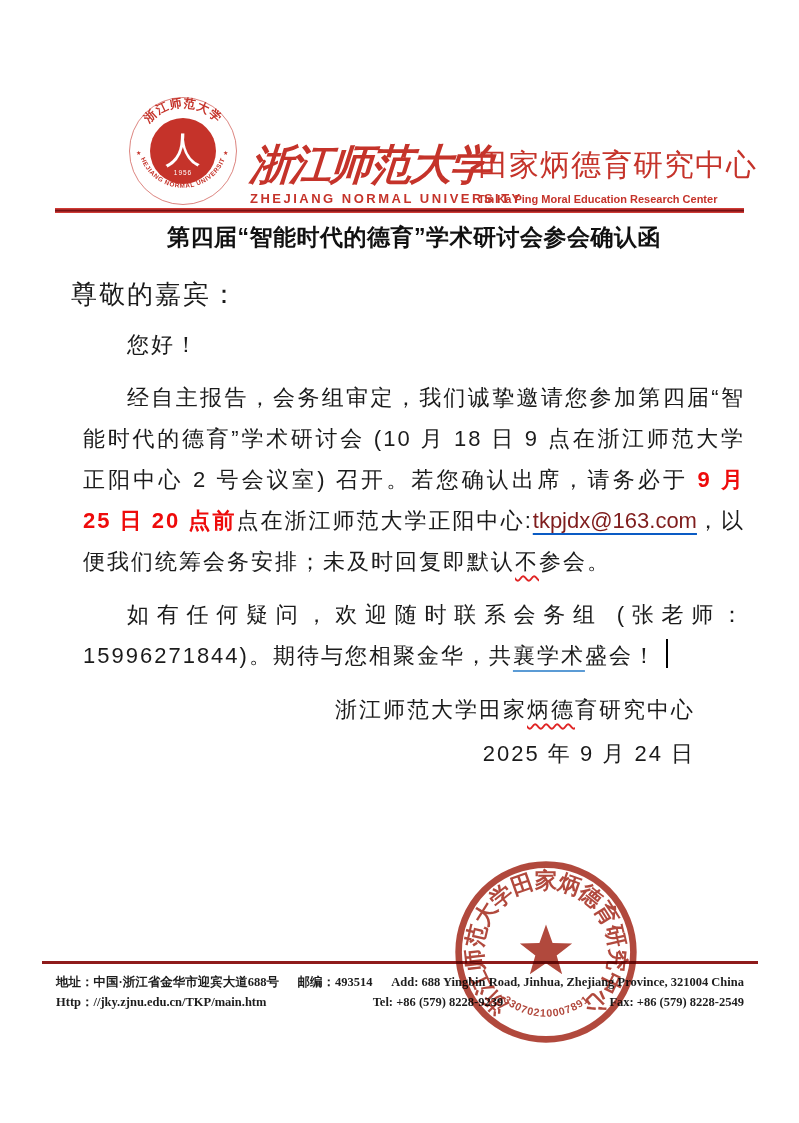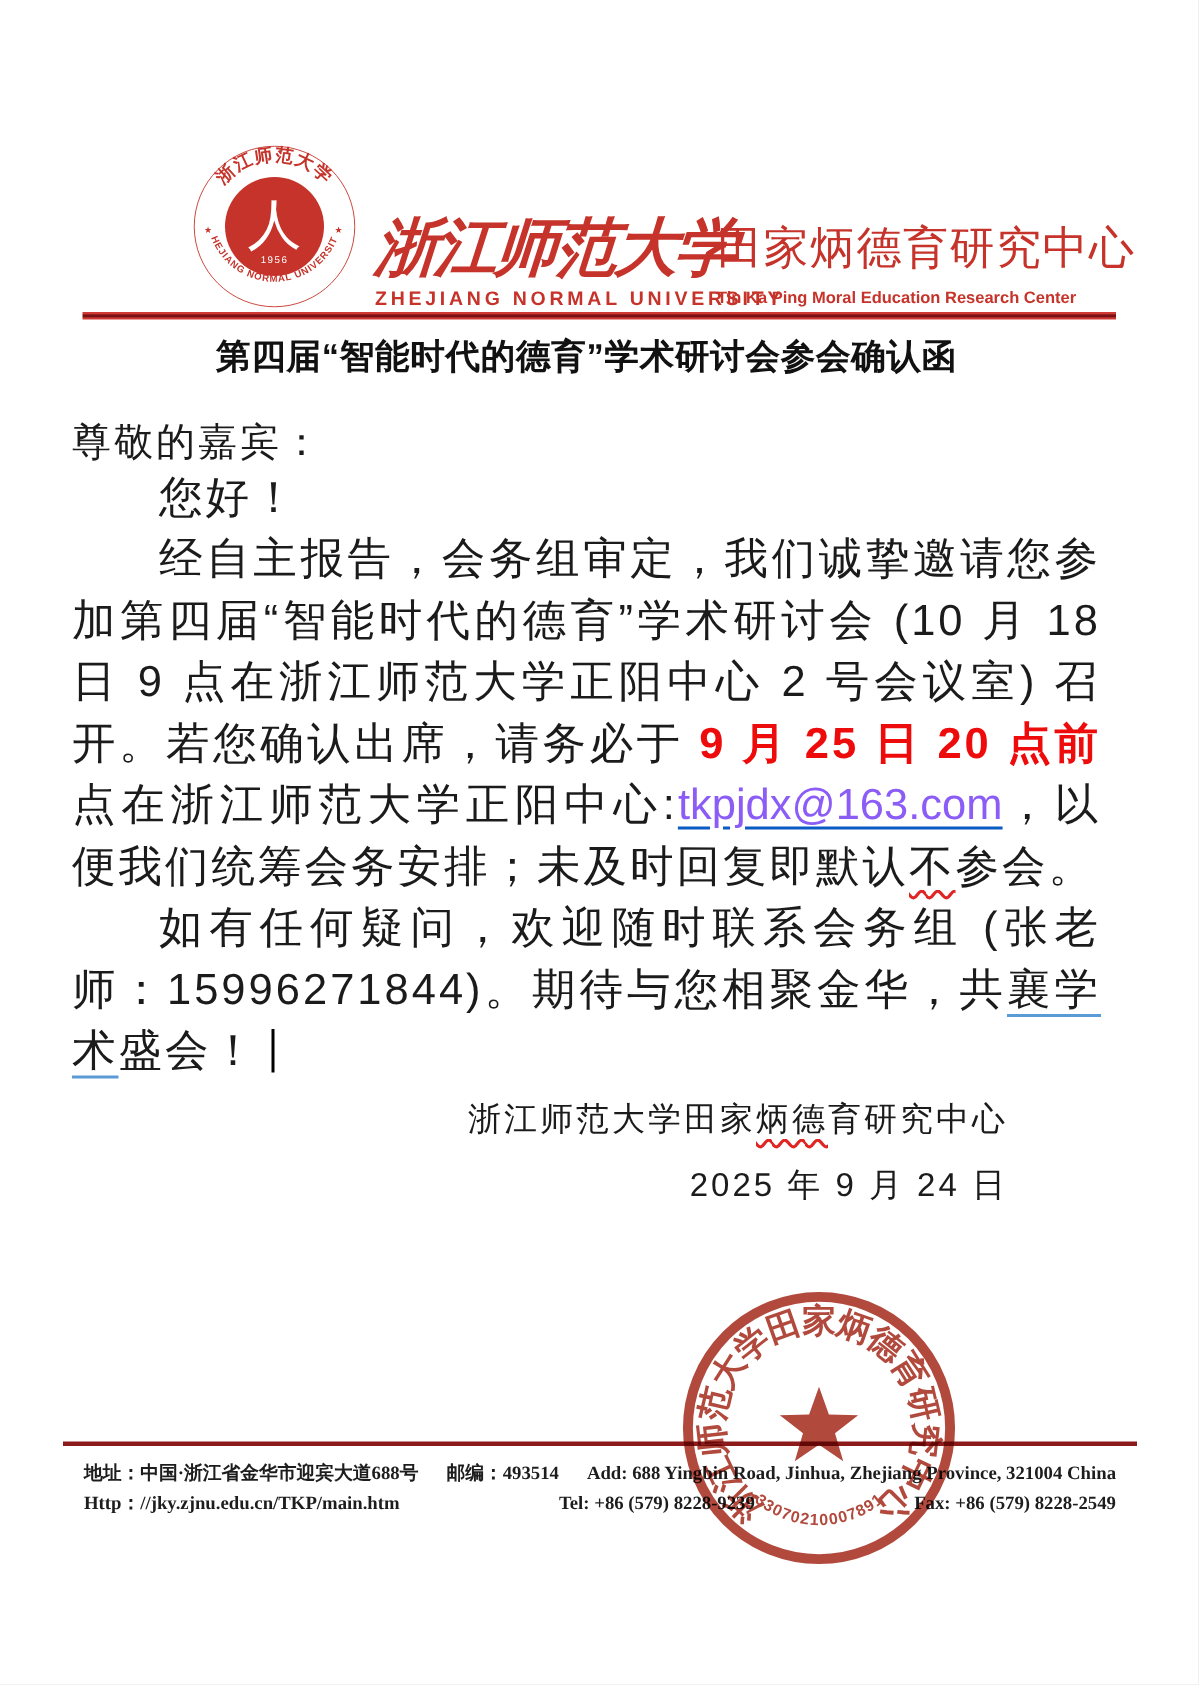--- a/index.html
+++ b/index.html
@@ -40,36 +40,36 @@
     margin-top:7px;
     font-size:11px;font-weight:bold;color:#c5332a;white-space:nowrap;
   }
   
   .top-rule{
     position:absolute;left:55px;top:208px;width:689px;height:5px;
     background:linear-gradient(to bottom,#cf3a35 0%,#cf3a35 22%,#791114 40%,#791114 62%,#cf3a35 80%,#cf3a35 100%);
   }
   
   .letter{
-    position:absolute;left:48px;top:222px;width:686px;
+    position:absolute;left:71px;top:222px;width:686px;
   }
   .title{
     margin:0;text-align:center;
     font-size:23px;font-weight:bold;color:#111;
     letter-spacing:0.5px;
   }
   .salutation{margin:24px 0 0;font-size:26px;letter-spacing:2px;}
   .body-p{
-    margin:0;font-size:29px;line-height:41px;letter-spacing:2px;
+    margin:12px;font-size:22px;line-height:41px;letter-spacing:2px;
     text-align:justify;text-indent:2em;
   }
   .seg-normal{}
   .seg-red-bold{color:#ee0b0b;font-weight:bold;}
   .seg-link,a.seg-link{
-    color:#8b5cf6;letter-spacing:0;
+    color:#7f1d1d;letter-spacing:0;
     text-decoration:underline;text-decoration-color:#0a5bc4;
     text-underline-offset:5px;cursor:pointer;
   }
   .seg-spell{
     text-decoration:underline wavy #e02525;
     text-decoration-thickness:1.5px;text-underline-offset:6px;
   }
   .seg-gram{
     text-decoration:underline solid #5b9bd5;
     text-decoration-thickness:2px;text-underline-offset:7px;

